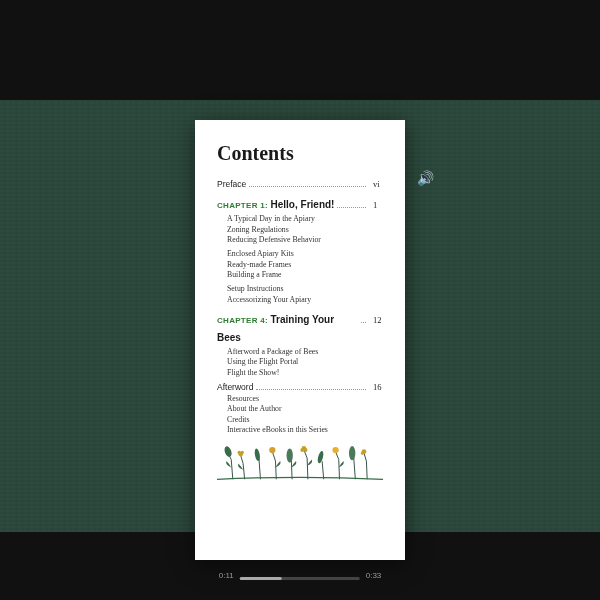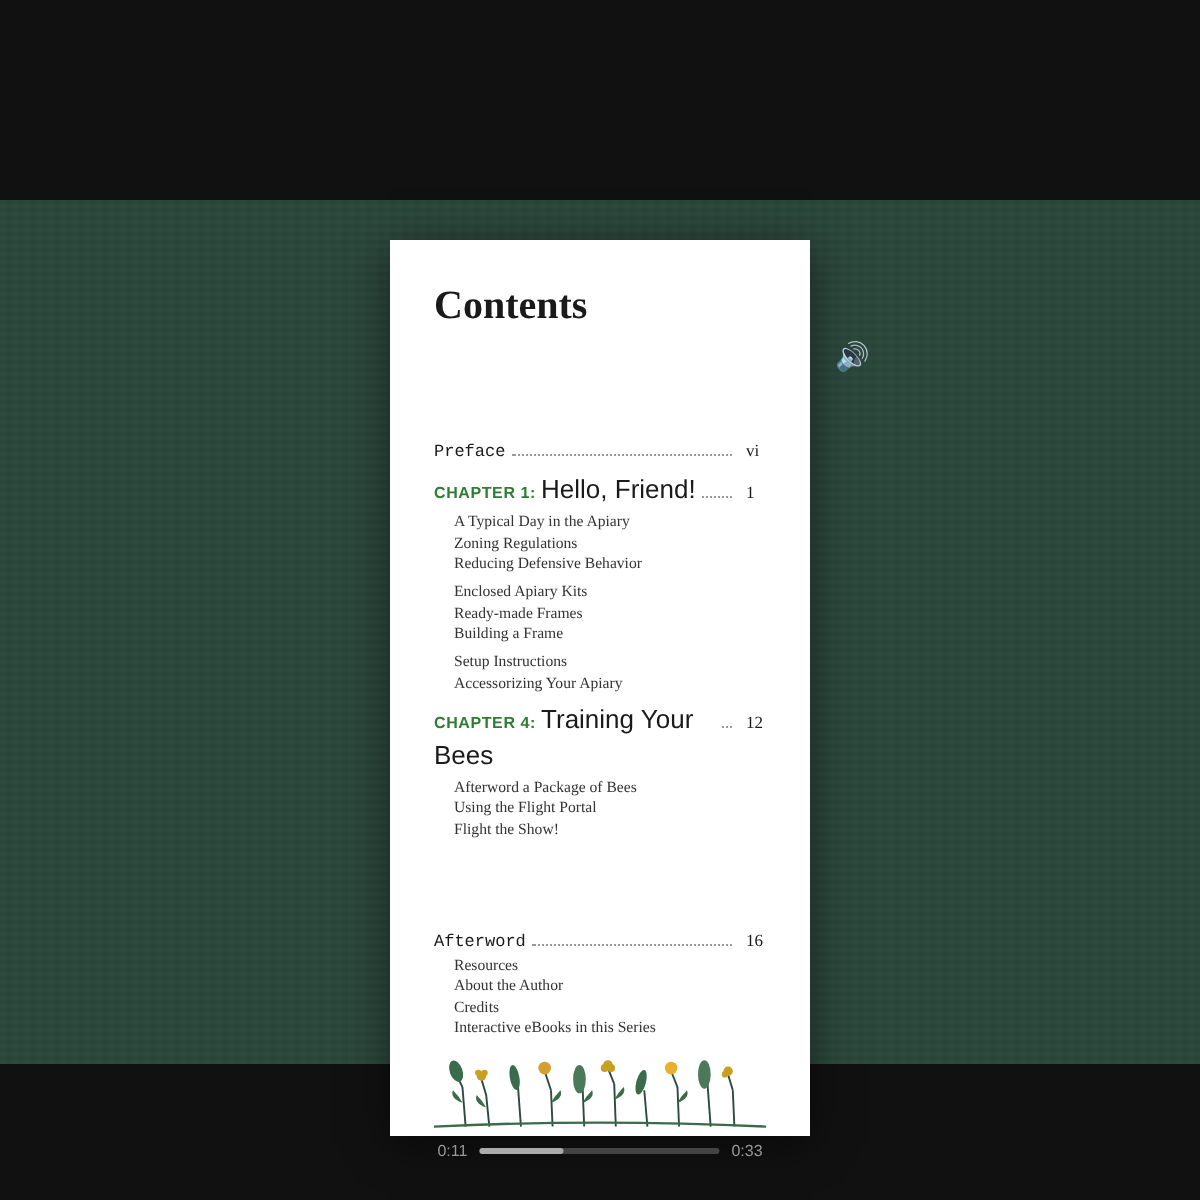--- a/index.html
+++ b/index.html
@@ -89,41 +89,40 @@
 
     .chapter-label {
       font-size: 8px;
       color: #2e7d32;
       font-weight: bold;
       font-family: Arial, sans-serif;
       letter-spacing: 0.3px;
     }
 
     .chapter-title {
-      font-size: 13px;
-      color: #1a1a1a;
-      font-weight: normal;
+      font-size: 10px;
+      color: #1a1a1a;
+      font-weight: bold;
       font-family: Arial, sans-serif;
     }
 
     .sub-entry {
       font-size: 7.8px;
       color: #333;
       padding-left: 10px;
       margin-bottom: 1.5px;
       font-family: Liberation Serif, serif;
       display: block;
     }
 
     .afterword-label {
       font-size: 8.5px;
       color: #1a1a1a;
       font-weight: normal;
-      font-family: Liberation Mono, monospace;
-      margin-top: 42px;
+      font-family: Liberation Sans, sans-serif;
     }
 
     .section-block {
       margin-bottom: 5px;
     }
 
     .dots {
       flex: 1;
       border-bottom: 1px dotted #999;
       margin: 0 3px 2px 3px;
@@ -276,20 +275,20 @@
           <path d="M94 30 Q102 27 100 22 Q96 26 94 30" fill="#3a6b4a" stroke="none"></path>
           <path d="M114 28 Q122 25 120 20 Q116 24 114 28" fill="#3a6b4a" stroke="none"></path>
           <path d="M154 30 Q162 27 160 22 Q156 26 154 30" fill="#3a6b4a" stroke="none"></path>
 
           <path d="M0 45 Q105 40 210 45" stroke="#3a6b4a" stroke-width="1.5" fill="none"></path>
         </g>
       </svg>
     </div>
   </div>
 
-  <div style="position:absolute; bottom:20px; left:50%; transform:translateX(-50%); display:flex; align-items:center; gap:6px; z-index:20;">
+  <div style="position:absolute; bottom:20px; left:50%; transform:translateX(-50%); display:flex; align-items:flex-end; gap:6px; z-index:20;">
     <span style="font-size:8px; color:#999; font-family:Arial;">0:11</span>
     <div style="width:120px; height:3px; background:#444; border-radius:2px;">
       <div style="width:35%; height:3px; background:#aaa; border-radius:2px;"></div>
     </div>
     <span style="font-size:8px; color:#999; font-family:Arial;">0:33</span>
   </div>
 </div>
 
 </body></html>

